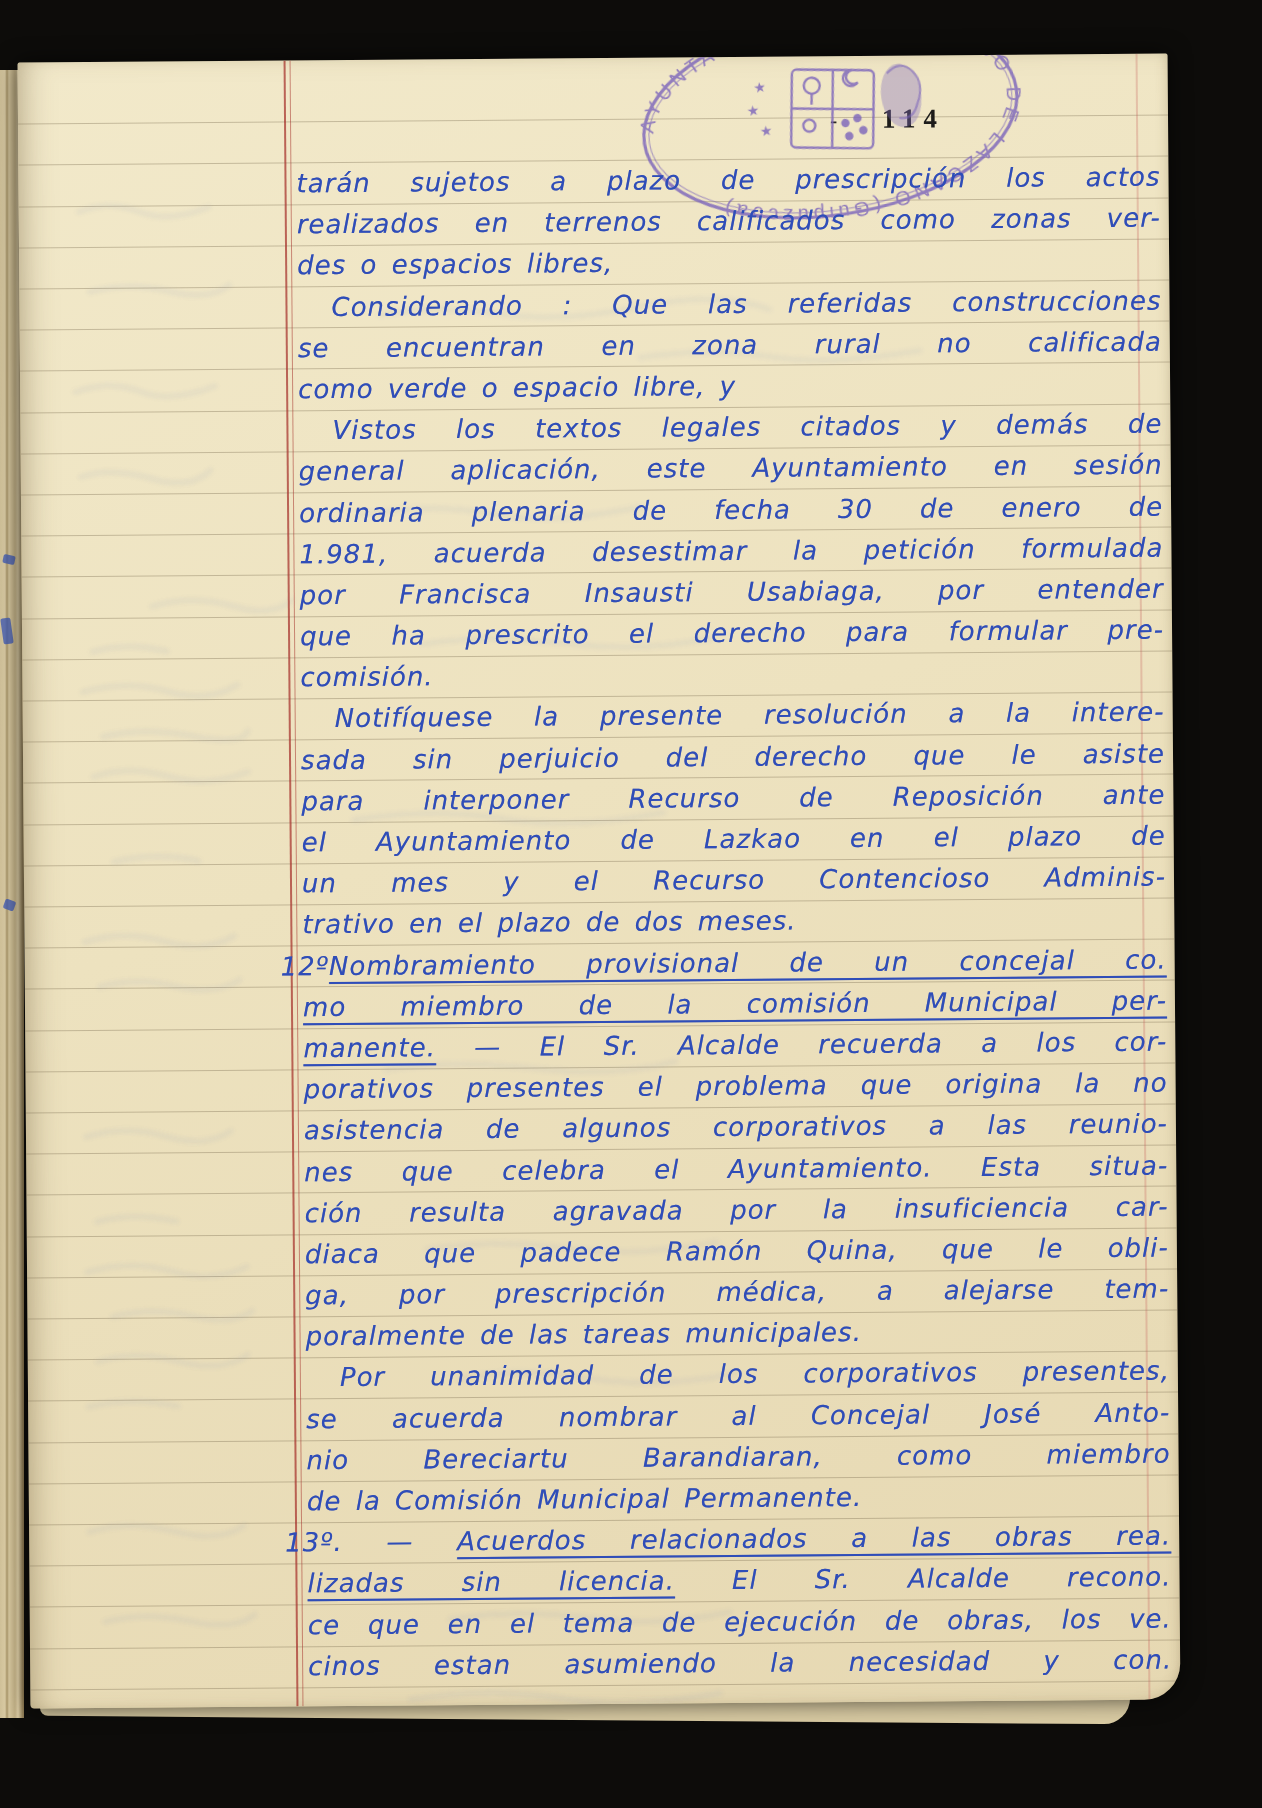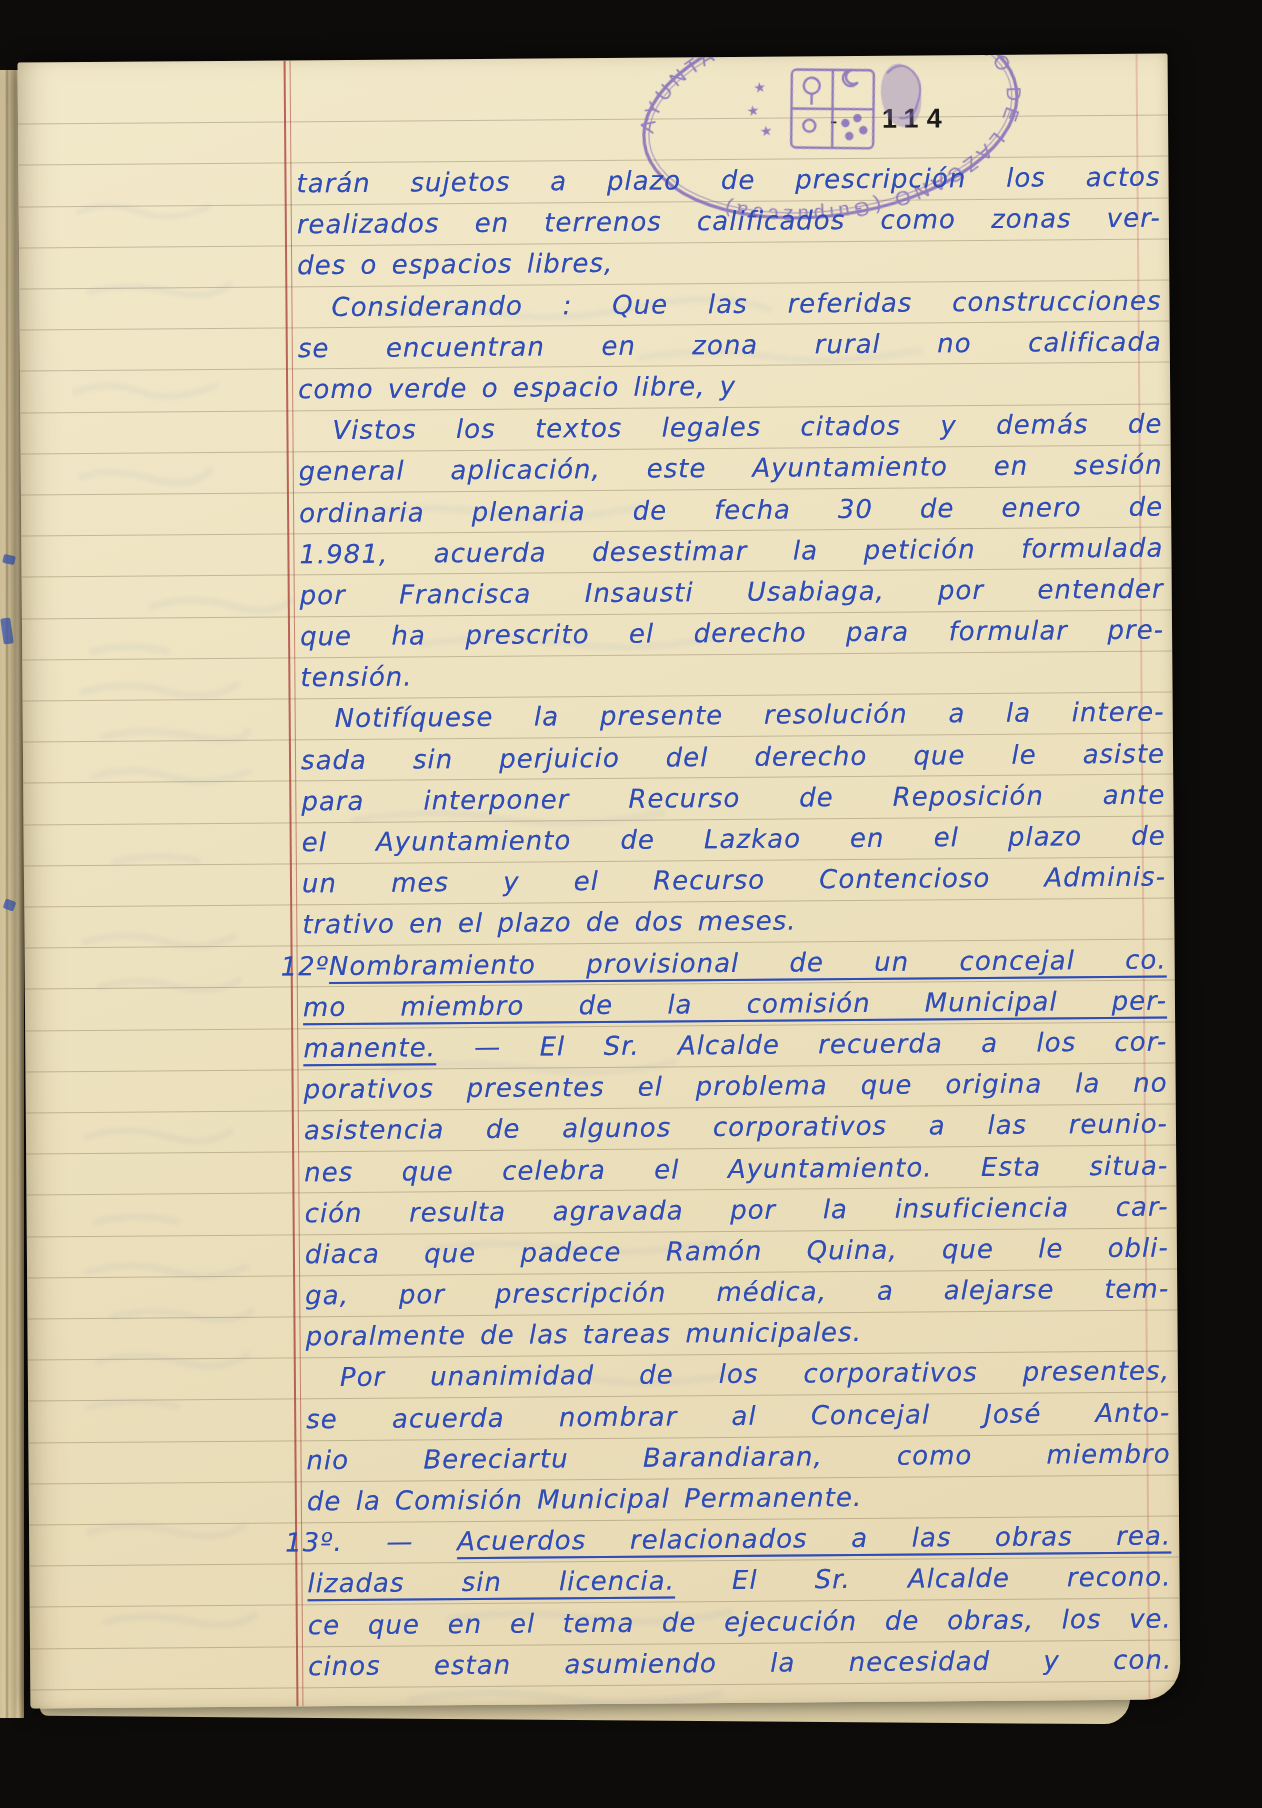--- a/index.html
+++ b/index.html
@@ -42,21 +42,21 @@
   }
   .margin-line{position:absolute;top:0;bottom:0;width:2px;}
   .margin-line.a{left:266px;background:rgba(168,55,48,.75);}
   .margin-line.b{left:272px;background:rgba(168,55,48,.55);width:1px;}
   .margin-line.ghost{left:1118px;background:rgba(196,92,88,.28);}
   
   .bleed{position:absolute;inset:0;filter:blur(2px);opacity:.8;}
   
   .folio{
     position:absolute;left:864px;top:48px;
-    font-family:Liberation Sans, sans-serif;
+    font-family:Liberation Serif, serif;
     font-size:27px;font-weight:bold;letter-spacing:8px;color:#1d1c1a;
   }
   .folio-dash{
     position:absolute;left:812px;top:52px;
     font-family:"DejaVu Serif",serif;font-size:22px;color:#2a2824;
   }
   
   .stamp{
     position:absolute;left:592px;top:-78px;
     transform:rotate(-8deg);
@@ -163,21 +163,21 @@
       <div class="ms-line"><span>des o espacios libres,</span></div>
       <div class="ms-line indent fill"><span>Considerando : Que las referidas construcciones</span></div>
       <div class="ms-line fill"><span>se encuentran en zona rural no calificada</span></div>
       <div class="ms-line"><span>como verde o espacio libre, y</span></div>
       <div class="ms-line indent fill"><span>Vistos los textos legales citados y demás de</span></div>
       <div class="ms-line fill"><span>general aplicación, este Ayuntamiento en sesión</span></div>
       <div class="ms-line fill"><span>ordinaria plenaria de fecha 30 de enero de</span></div>
       <div class="ms-line fill"><span>1.981, acuerda desestimar la petición formulada</span></div>
       <div class="ms-line fill"><span>por Francisca Insausti Usabiaga, por entender</span></div>
       <div class="ms-line fill"><span>que ha prescrito el derecho para formular pre-</span></div>
-      <div class="ms-line"><span>tensión.</span></div>
+      <div class="ms-line"><span>comisión.</span></div>
       <div class="ms-line indent fill"><span>Notifíquese la presente resolución a la intere-</span></div>
       <div class="ms-line fill"><span>sada sin perjuicio del derecho que le asiste</span></div>
       <div class="ms-line fill"><span>para interponer Recurso de Reposición ante</span></div>
       <div class="ms-line fill"><span>el Ayuntamiento de Lazkao en el plazo de</span></div>
       <div class="ms-line fill"><span>un mes y el Recurso Contencioso Adminis-</span></div>
       <div class="ms-line"><span>trativo en el plazo de dos meses.</span></div>
       <div class="ms-line outdent fill"><span>12º</span><span class="u">Nombramiento provisional de un concejal co.</span></div>
       <div class="ms-line fill"><span class="u">mo miembro de la comisión Municipal per-</span></div>
       <div class="ms-line fill"><span class="u">manente.</span><span> — El Sr. Alcalde recuerda a los cor-</span></div>
       <div class="ms-line fill"><span>porativos presentes el problema que origina la no</span></div>

